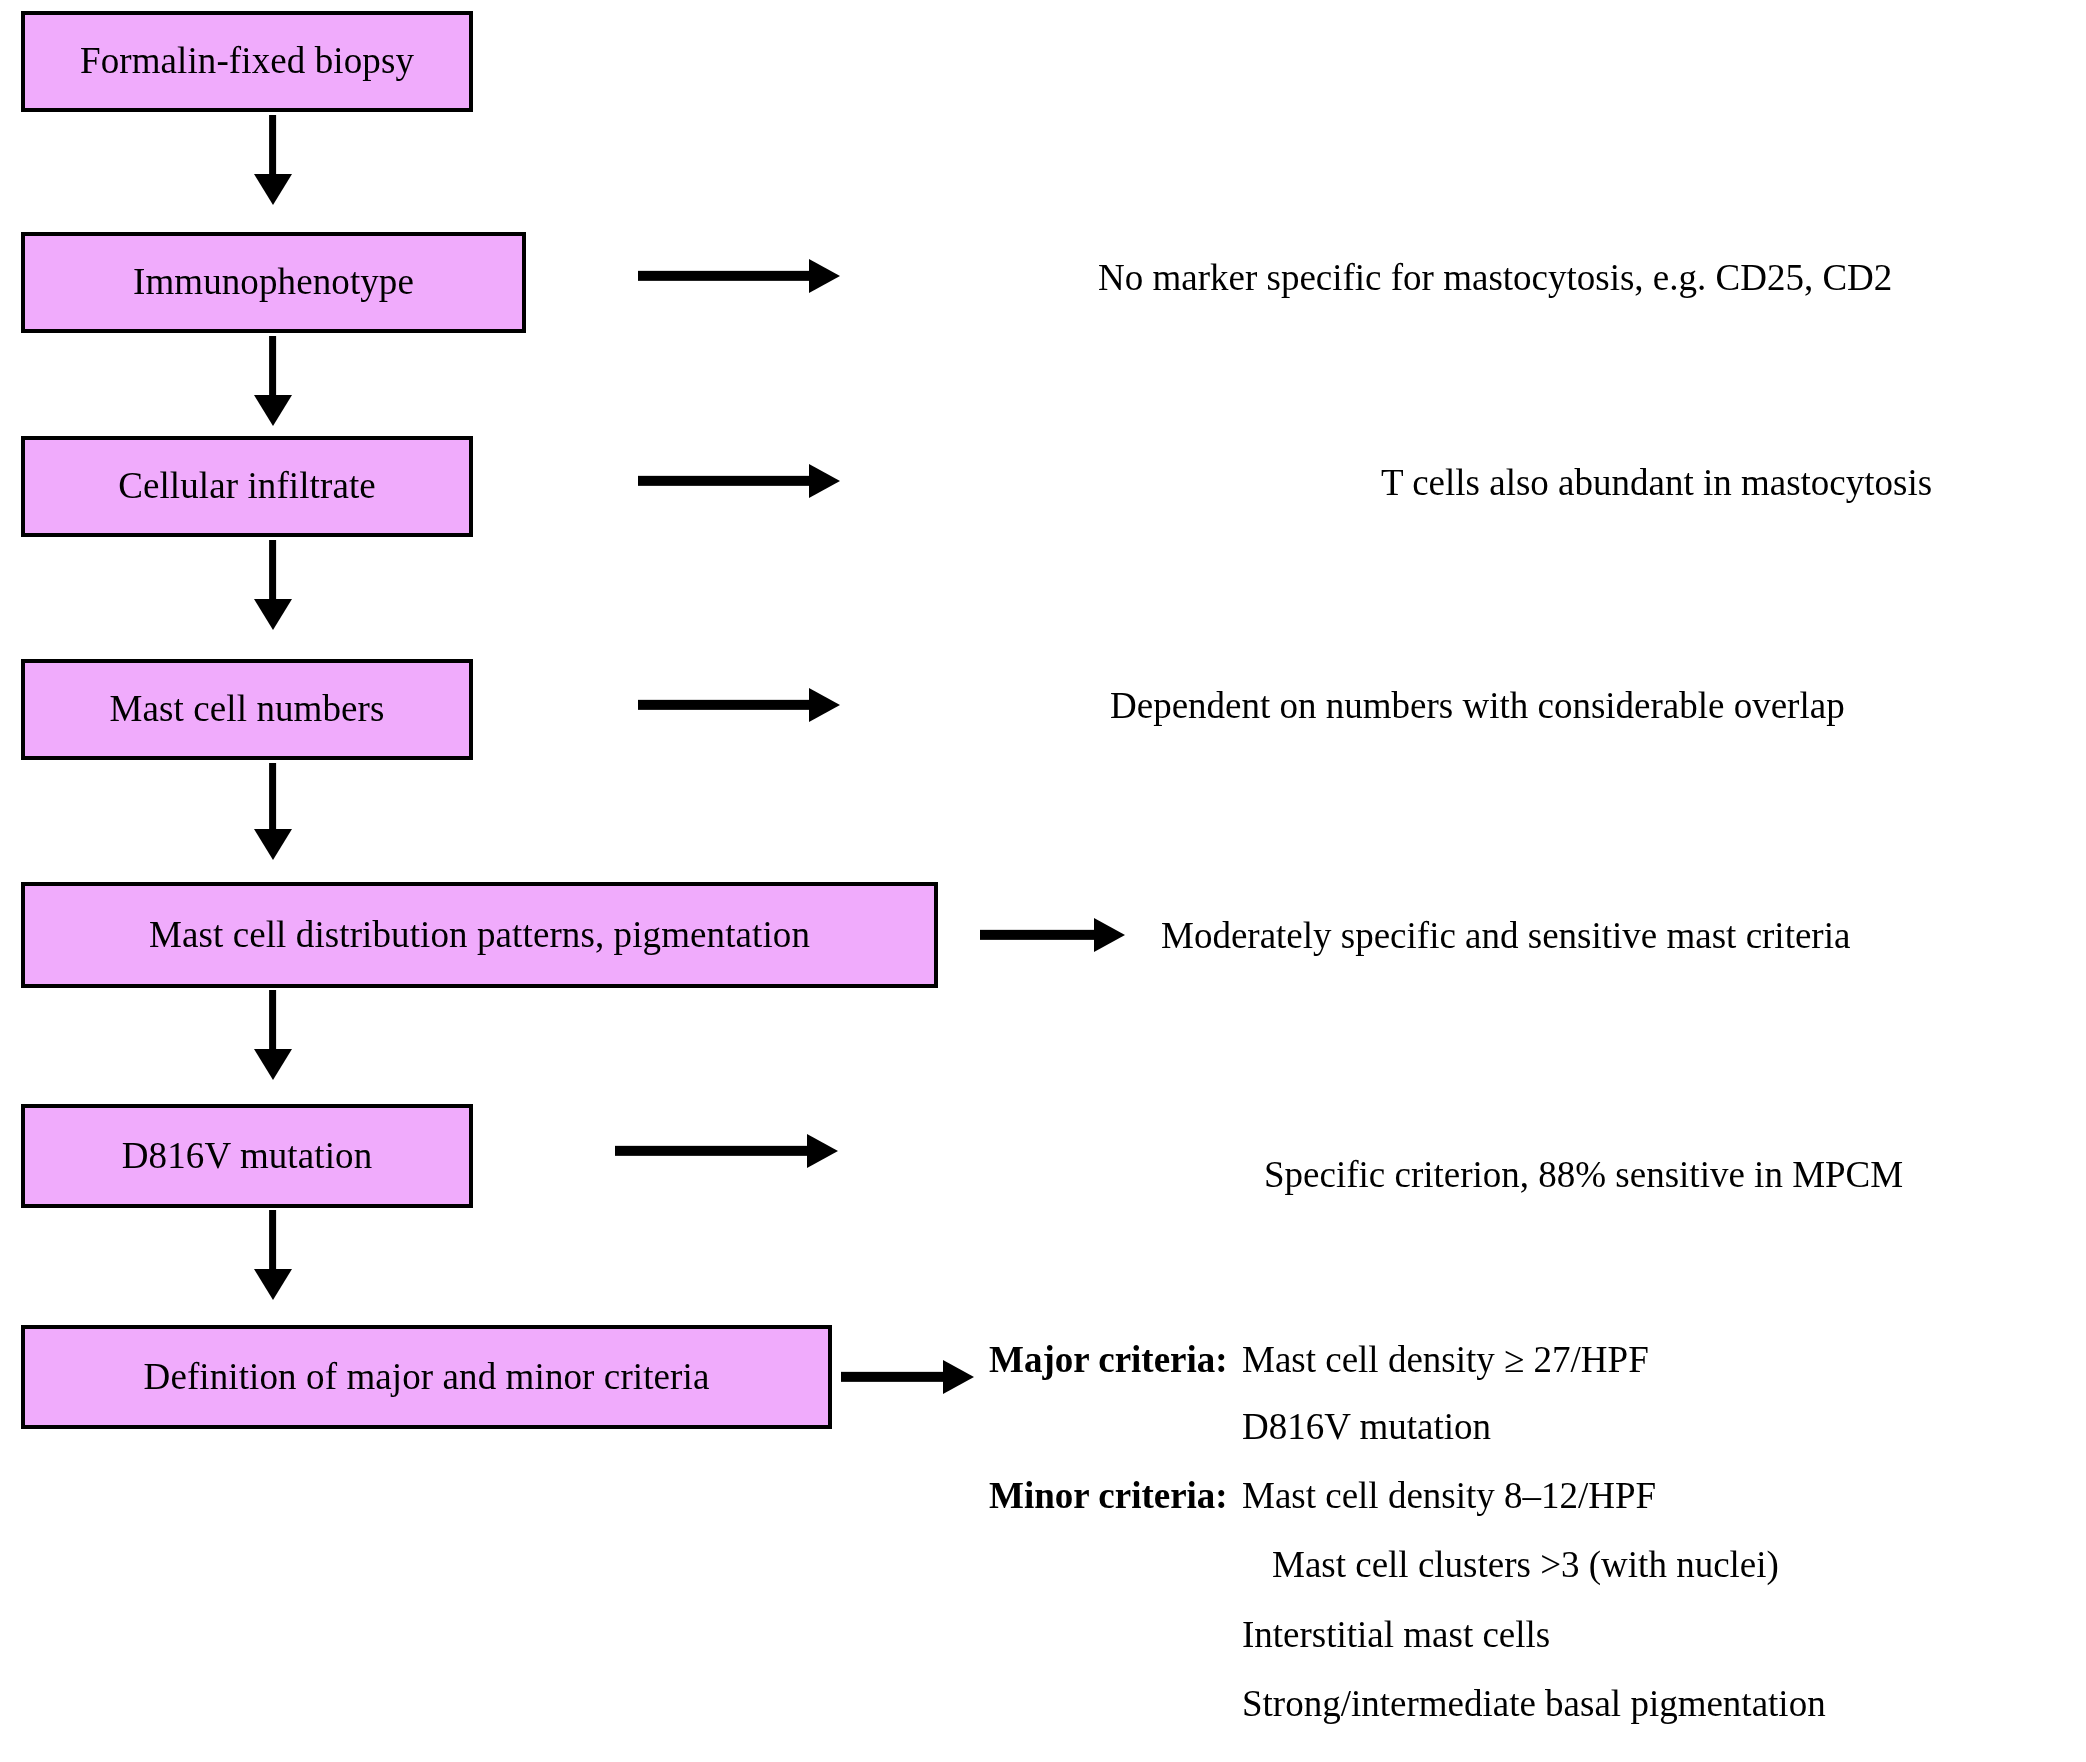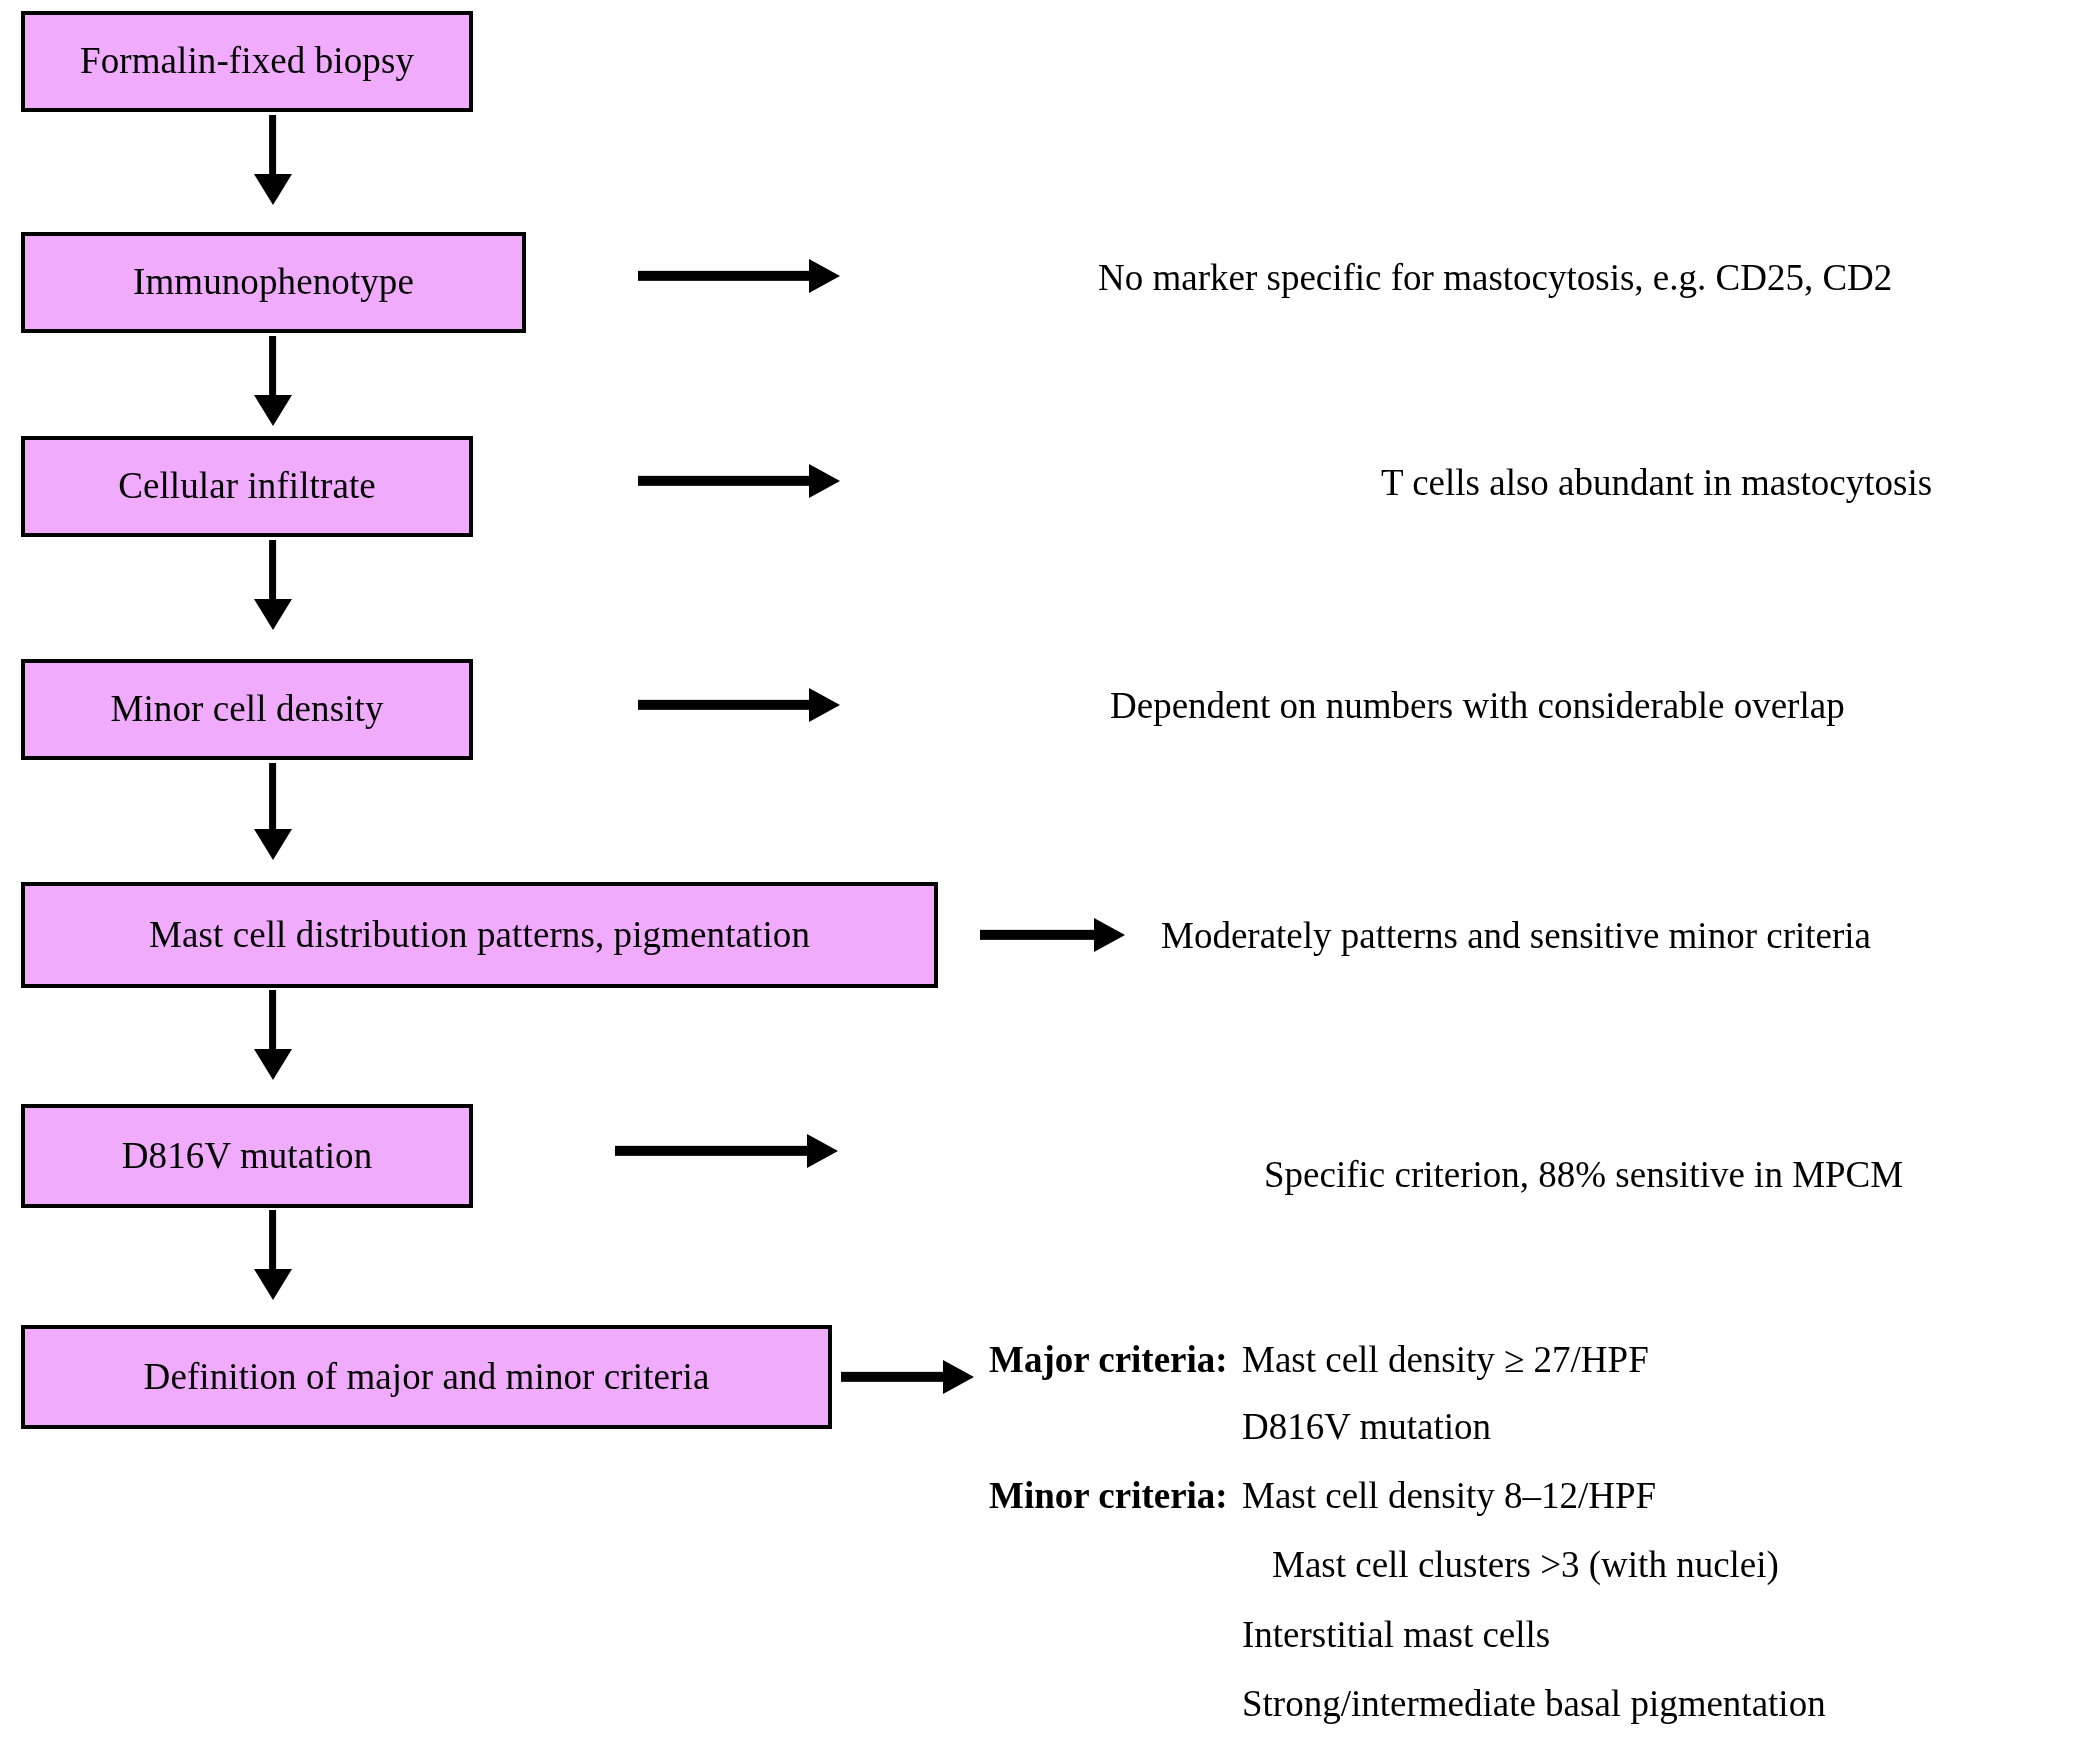--- a/index.html
+++ b/index.html
@@ -155,21 +155,21 @@
   </div>
 
   <div class="annotation" style="left:1381px; top:463px;">T cells also abundant in mastocytosis</div>
 
   <div class="v-arrow" style="left:253px; top:540px; height:90px;">
     <span class="shaft" style="height:62px;"></span>
     <span class="head"></span>
   </div>
 
   <div class="node" style="left:21px; top:659px; width:452px; height:101px;">
-    <span class="node-label">Minor cell density</span>
+    <span class="node-label">Mast cell numbers</span>
   </div>
 
   <div class="h-arrow" style="left:638px; top:688px; width:202px;">
     <span class="shaft" style="width:175px;"></span>
     <span class="head"></span>
   </div>
 
   <div class="annotation" style="left:1110px; top:686px;">Dependent on numbers with considerable overlap</div>
 
   <div class="v-arrow" style="left:253px; top:763px; height:97px;">
@@ -179,21 +179,21 @@
 
   <div class="node" style="left:21px; top:882px; width:917px; height:106px;">
     <span class="node-label">Mast cell distribution patterns, pigmentation</span>
   </div>
 
   <div class="h-arrow" style="left:980px; top:918px; width:145px;">
     <span class="shaft" style="width:118px;"></span>
     <span class="head"></span>
   </div>
 
-  <div class="annotation" style="left:1161px; top:916px;">Moderately patterns and sensitive minor criteria</div>
+  <div class="annotation" style="left:1161px; top:916px;">Moderately specific and sensitive mast criteria</div>
 
   <div class="v-arrow" style="left:253px; top:990px; height:90px;">
     <span class="shaft" style="height:62px;"></span>
     <span class="head"></span>
   </div>
 
   <div class="node" style="left:21px; top:1104px; width:452px; height:104px;">
     <span class="node-label">D816V mutation</span>
   </div>
 

